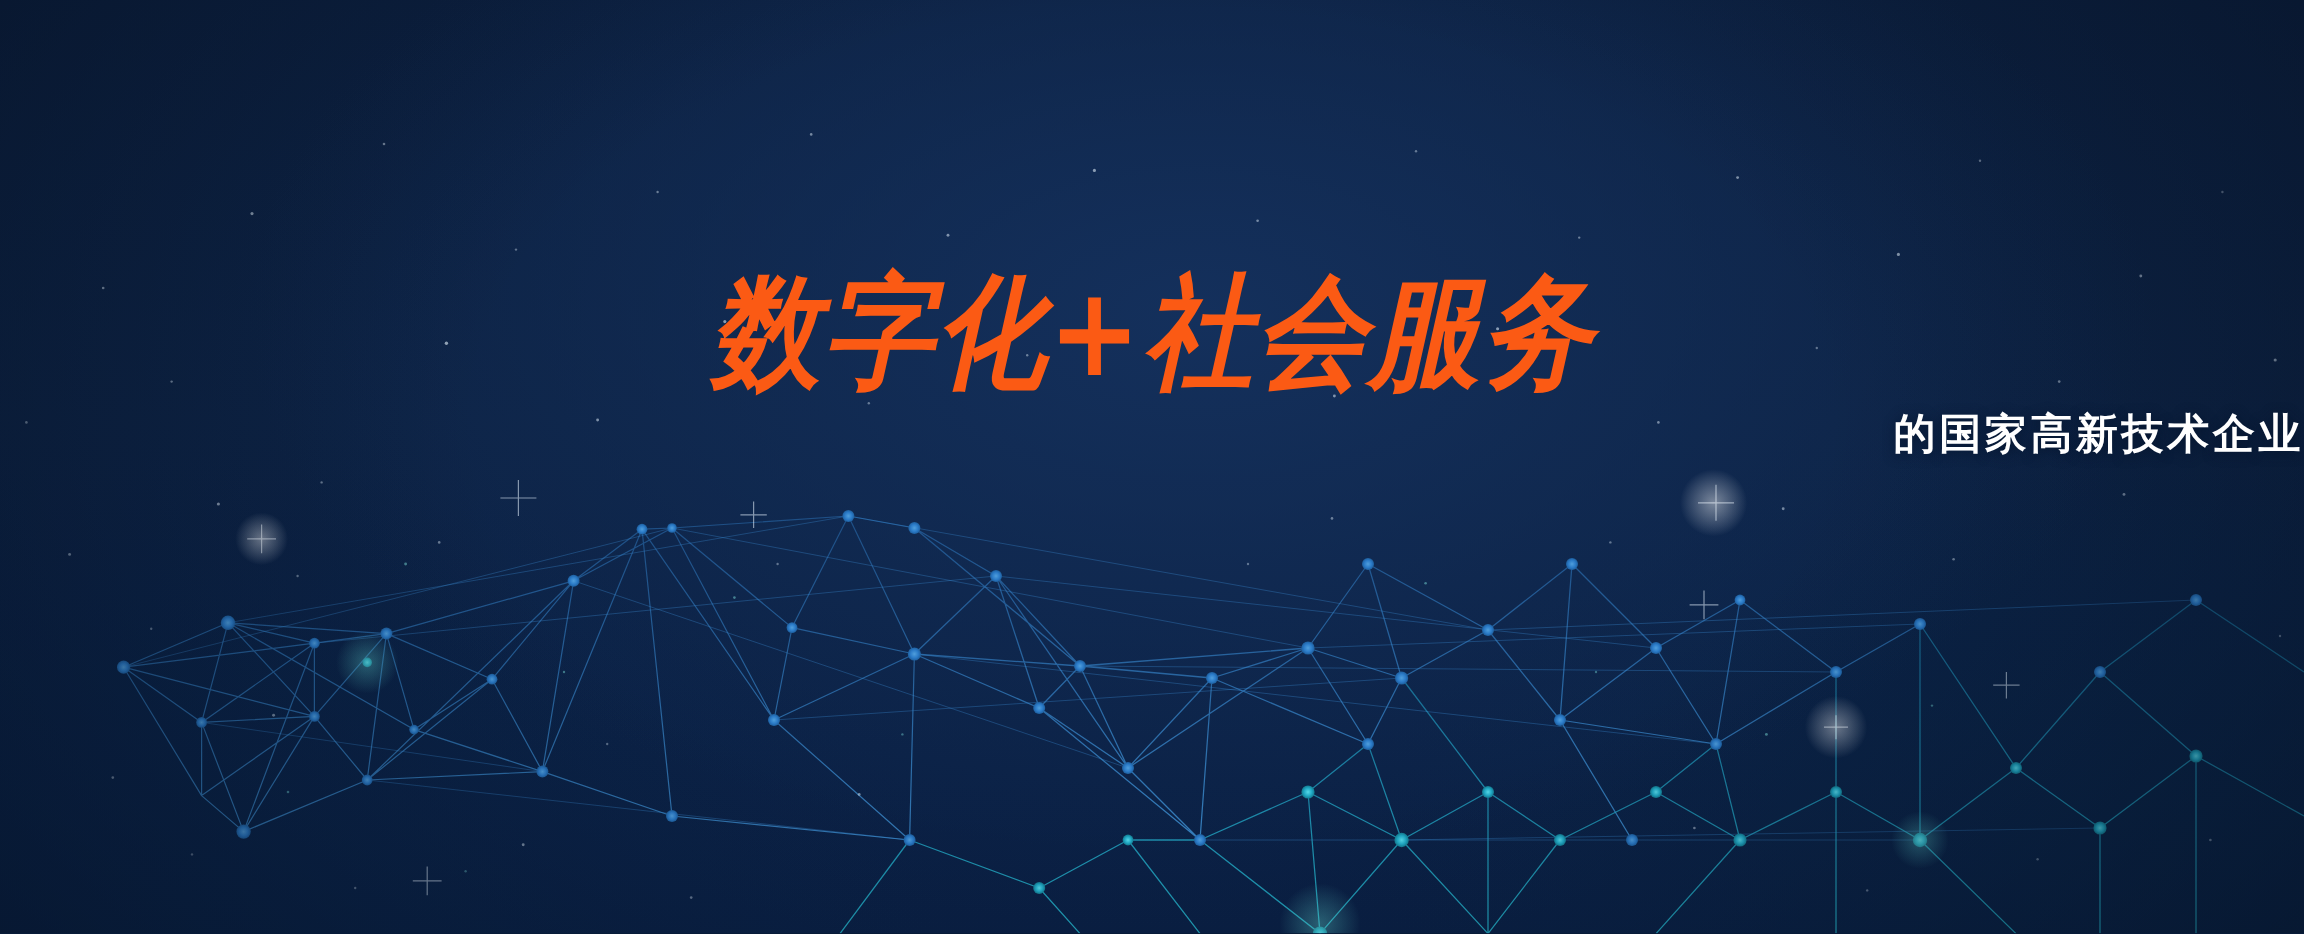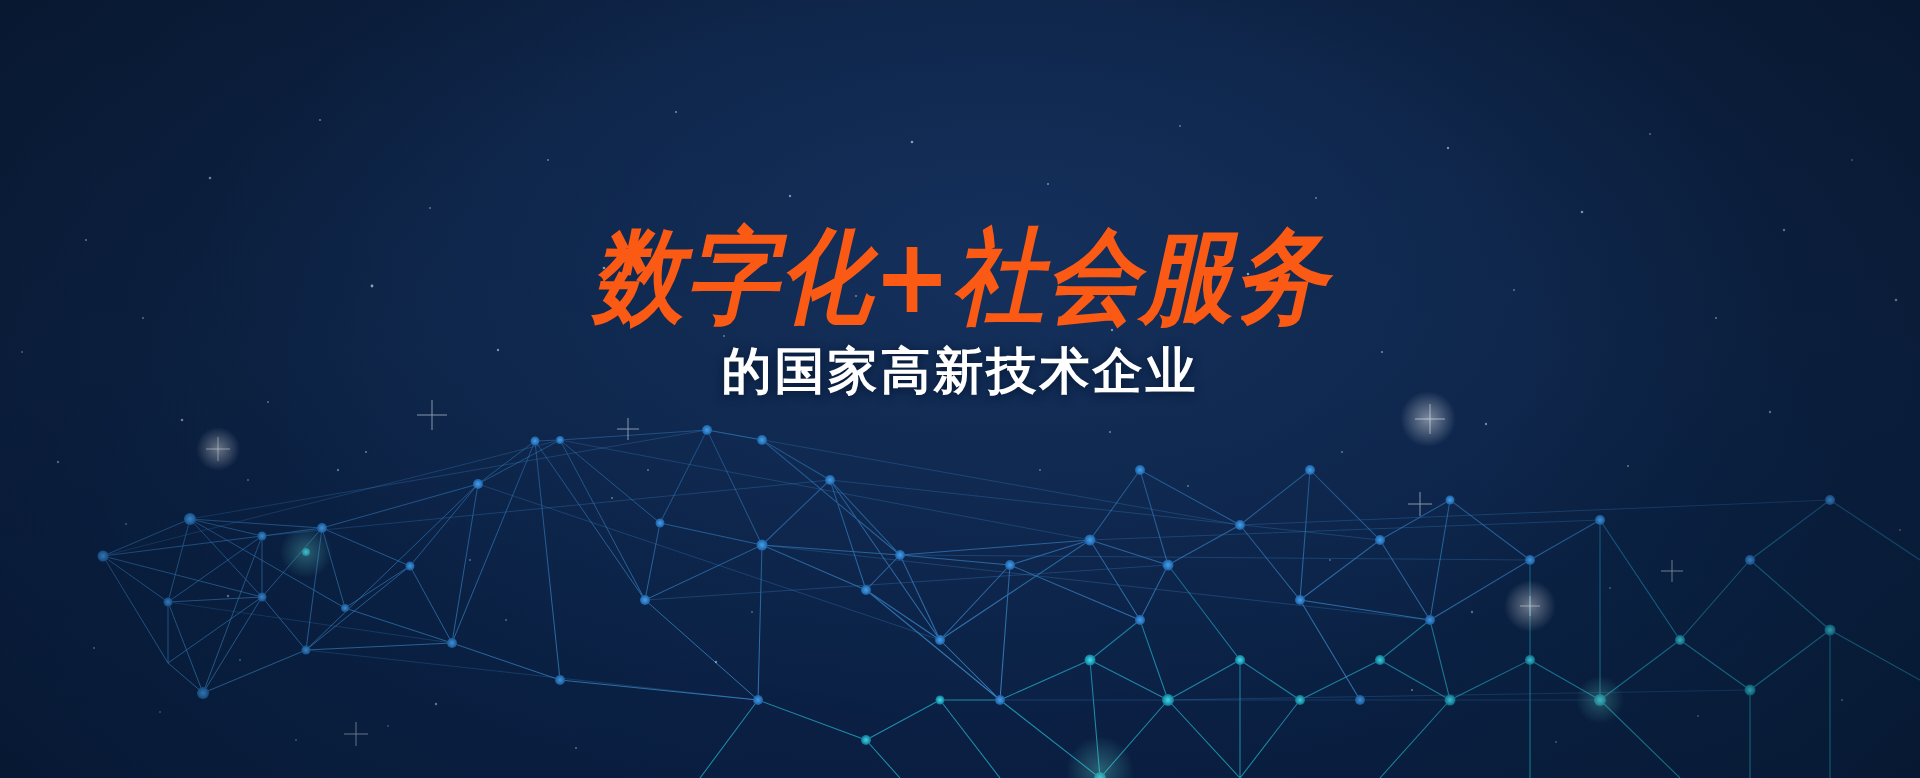--- a/index.html
+++ b/index.html
@@ -64,26 +64,27 @@
     white-space: nowrap;
     transform: scaleY(1.12);
     transform-origin: 50% 0;
   }
   .subline {
     position: absolute;
     left: 0;
     top: 338px;
     width: 1920px;
     font-family: "DejaVu Serif", serif;
-    font-size: 50px;
+    font-size: 35px;
     font-weight: bold;
     letter-spacing: 3px;
     color: #ffffff;
     white-space: nowrap;
     text-shadow: 0 2px 10px rgba(5,20,45,0.85);
+    text-align: right;
   }
 </style>
 </head>
 <body>
 
 <div id="stage">
 
   <div class="bg-base"></div>
 
   <svg class="netlayer" viewBox="0 0 1920 778" preserveAspectRatio="none">

